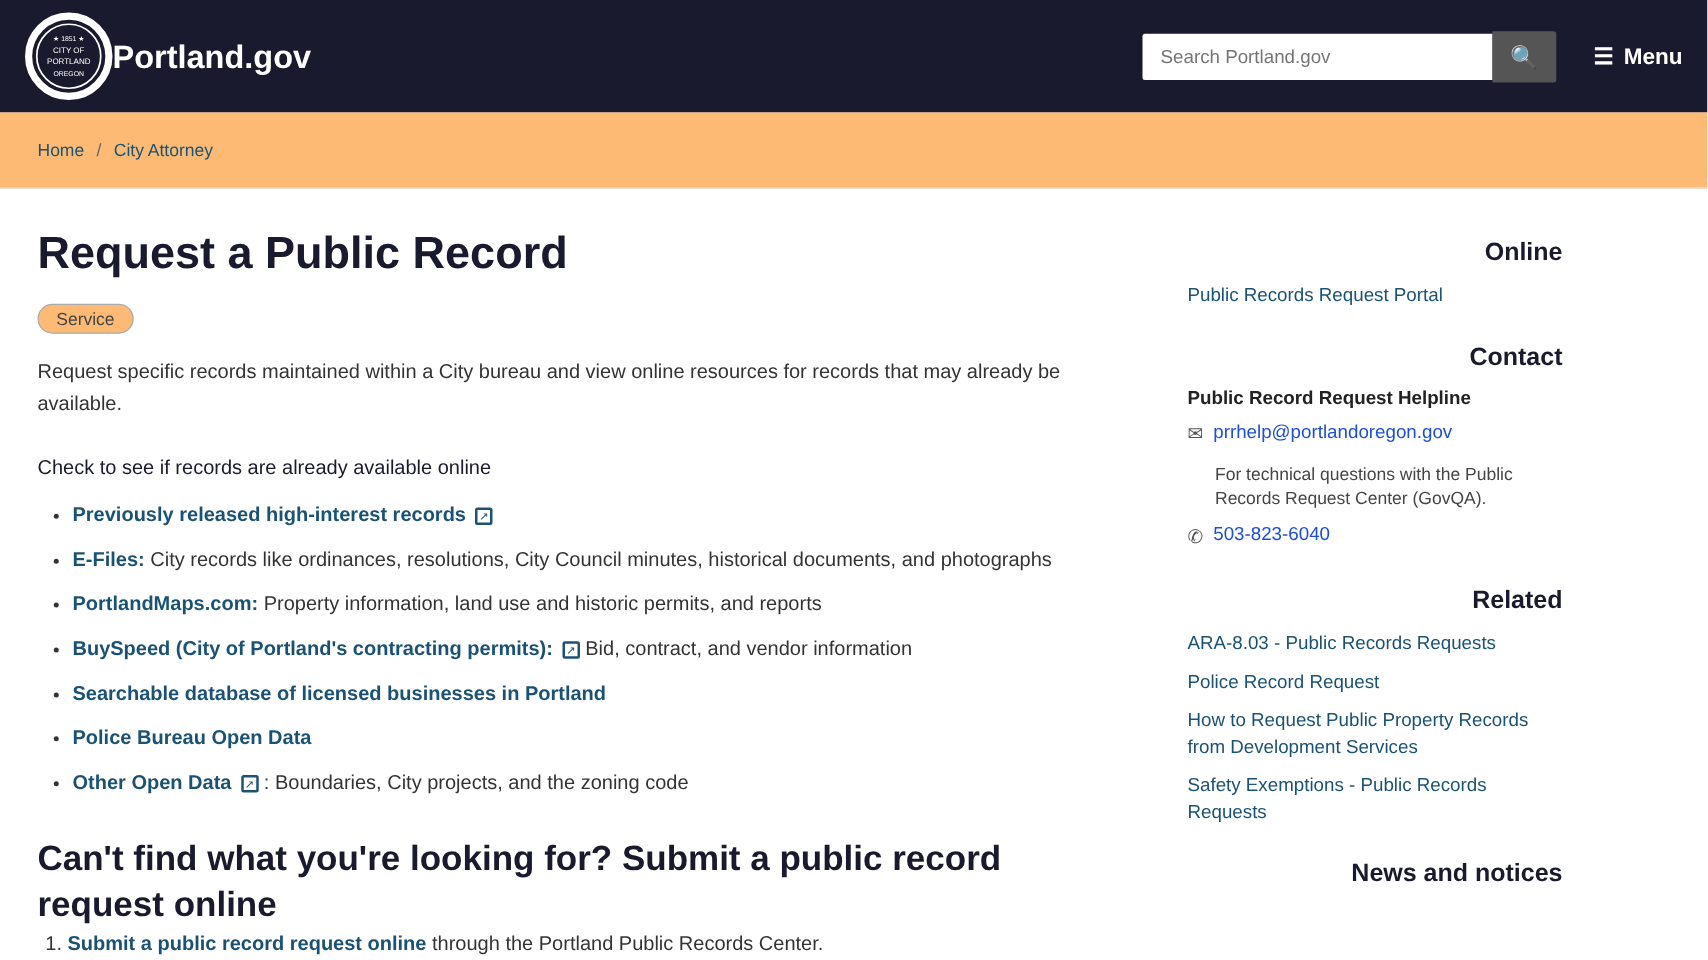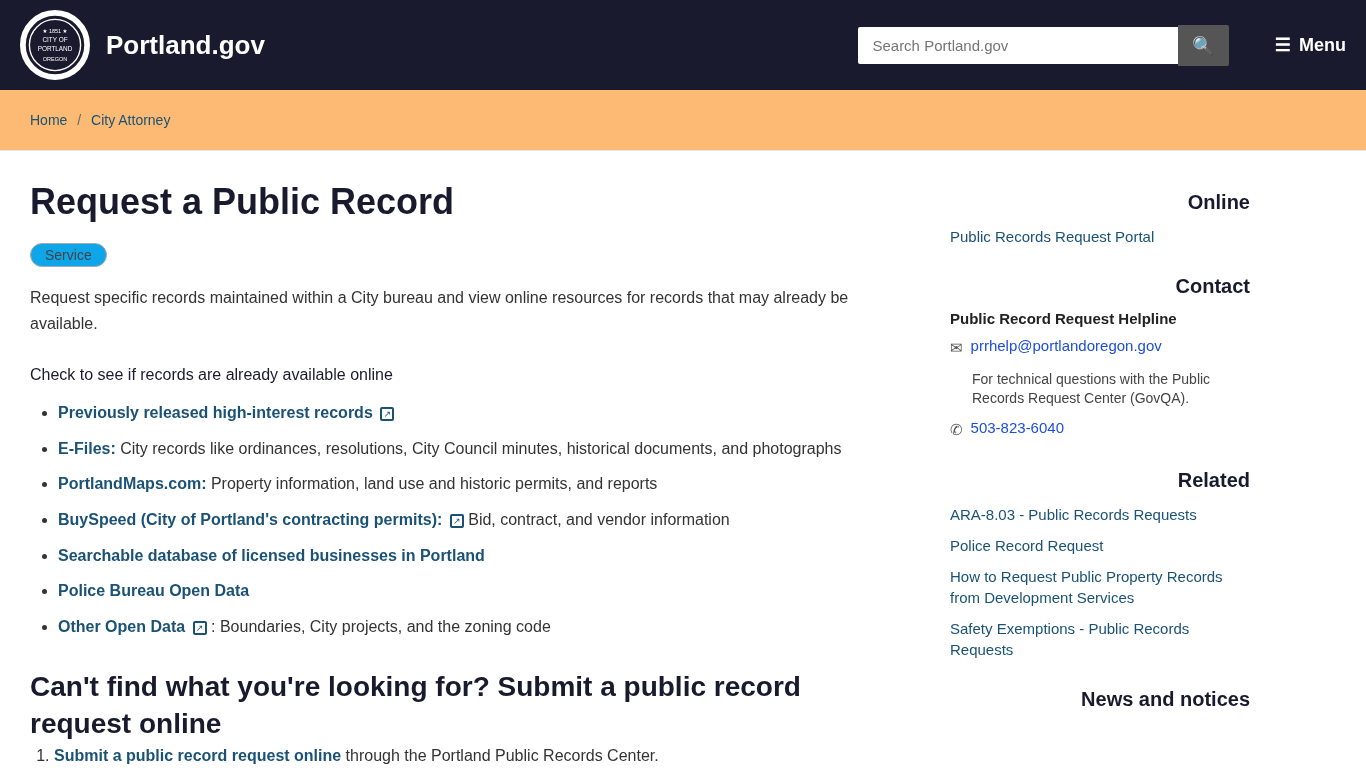--- a/index.html
+++ b/index.html
@@ -5,34 +5,33 @@
     * { margin: 0; padding: 0; box-sizing: border-box; }
     body { font-family: Arial, sans-serif; font-size: 16px; color: #333; background: #fff; }
 
     
     .header {
       background: #1a1a2e;
       display: flex;
       align-items: center;
       padding: 0 20px;
       height: 90px;
-      gap: 16px;
     }
     .header-title {
       color: #fff;
       font-size: 26px;
       font-weight: bold;
       flex: 1;
     }
     .header-search {
       display: flex;
       align-items: center;
     }
     .header-search input {
-      width: 320px;
+      width: 280px;
       padding: 10px 14px;
       font-size: 15px;
       border: none;
       border-radius: 2px 0 0 2px;
       outline: none;
     }
     .header-search button {
       background: #555;
       border: none;
       padding: 10px 14px;
@@ -84,21 +83,21 @@
       margin-bottom: 20px;
     }
     .service-badge {
       display: inline-block;
       border: 1px solid #aaa;
       border-radius: 20px;
       padding: 3px 14px;
       font-size: 14px;
       color: #444;
       margin-bottom: 18px;
-      background: #0ea5e9;
+      background: #fdba74;
     }
     .intro-text {
       font-size: 16px;
       color: #333;
       line-height: 1.6;
       margin-bottom: 30px;
     }
     h2.section-heading {
       font-size: 16px;
       font-weight: normal;

